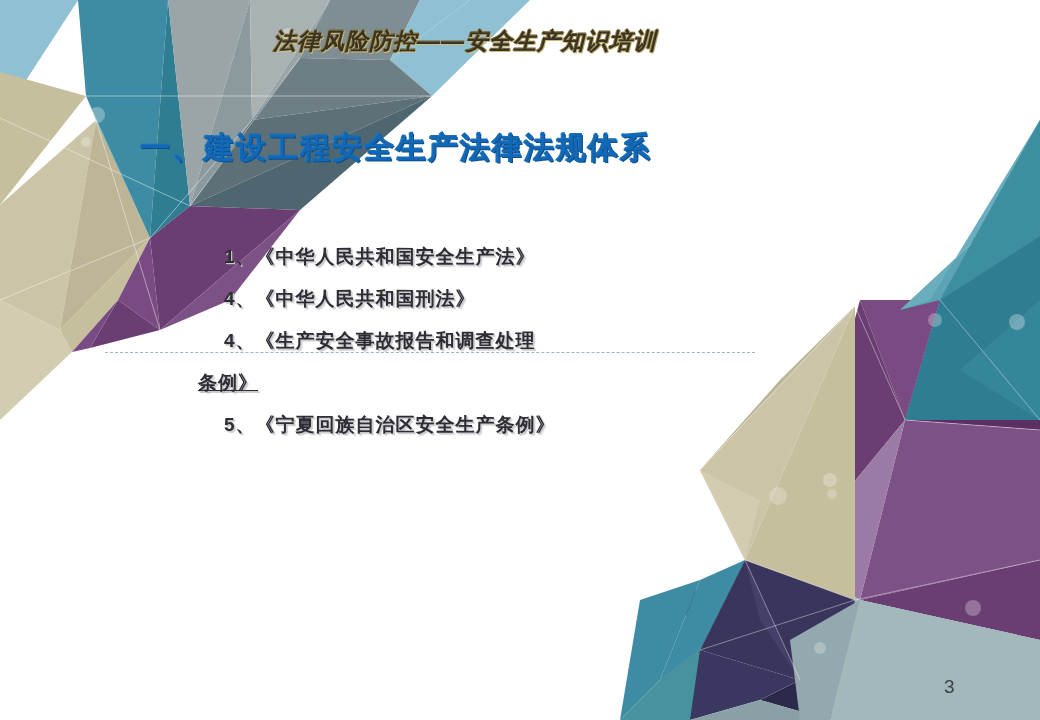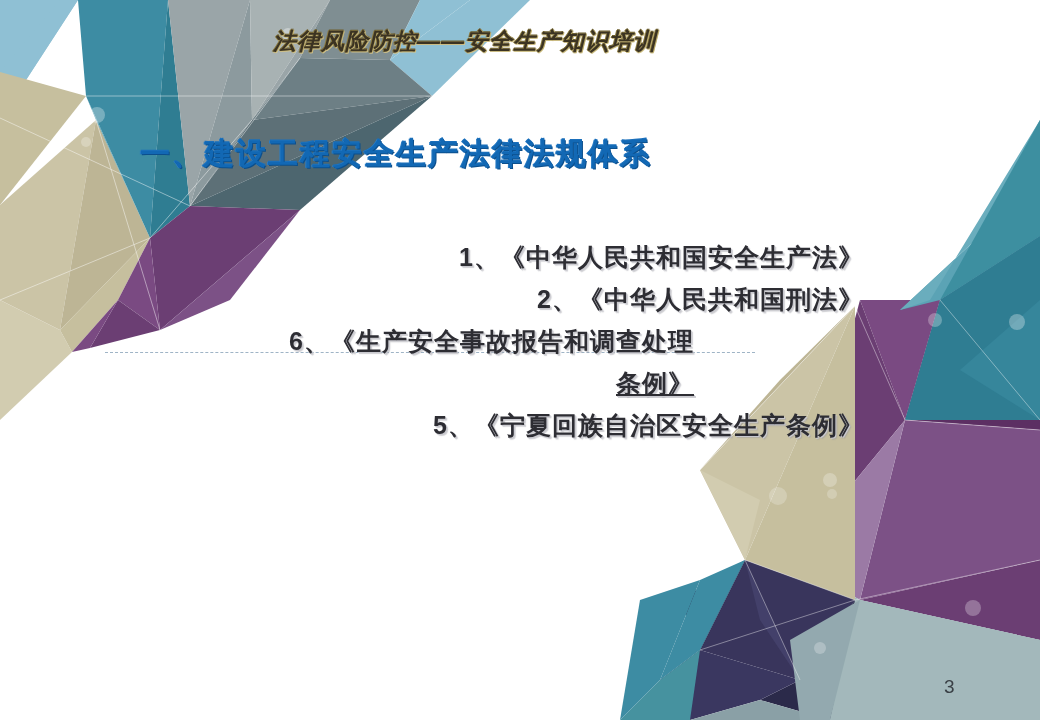--- a/index.html
+++ b/index.html
@@ -49,50 +49,49 @@
        0 1px 0 #cbbc84,
        0 -1px 0 #6e6030,
        1px 1px 0 #d6c892;
     white-space: nowrap;
   }
 
   
   #slide-title {
     position: absolute;
     left: 140px;
-    top: 134px;
+    top: 128px;
     font-size: 30px;
     font-weight: bold;
     letter-spacing: 2px;
     color: #1268b4;
     text-shadow:
        1px 1px 0 #0c4f8c,
       -1px 0 0 #2a7cc4,
        0 -1px 0 #1a6fbb;
     white-space: nowrap;
   }
 
   
   #law-list {
     position: absolute;
     left: 224px;
     top: 236px;
     width: 640px;
   }
   .law-item {
-    font-size: 25px;
+    font-size: 19px;
     font-weight: bold;
     color: #2d2d33;
     line-height: 42px;
     letter-spacing: 1px;
     white-space: nowrap;
     text-shadow:
       1px 1px 0 #c9c9cf,
       2px 2px 1px rgba(150,150,160,0.45);
-    text-align: right;
   }
   .law-item.wrapped {
     white-space: normal;
     width: 470px;
     text-indent: 0;
     margin-left: -26px;
     padding-left: 26px;
   }
   .law-item.wrapped .cont {
     display: block;
@@ -226,24 +225,24 @@
 
   <div id="slide-title">一、建设工程安全生产法律法规体系</div>
 
   <div id="divider"></div>
 
   <div id="law-list">
     <div class="law-item">
       <span>1、《中华人民共和国安全生产法》</span>
     </div>
     <div class="law-item">
-      <span>2、《中华人民共和国刑法》</span>
+      <span>4、《中华人民共和国刑法》</span>
     </div>
     <div class="law-item wrapped">
-      <span>6、《生产安全事故报告和调查处理</span>
+      <span>4、《生产安全事故报告和调查处理</span>
       <span class="cont">条例》</span>
     </div>
     <div class="law-item">
       <span>5、《宁夏回族自治区安全生产条例》</span>
     </div>
   </div>
 
   <div id="page-number">3</div>
 
 </div>

